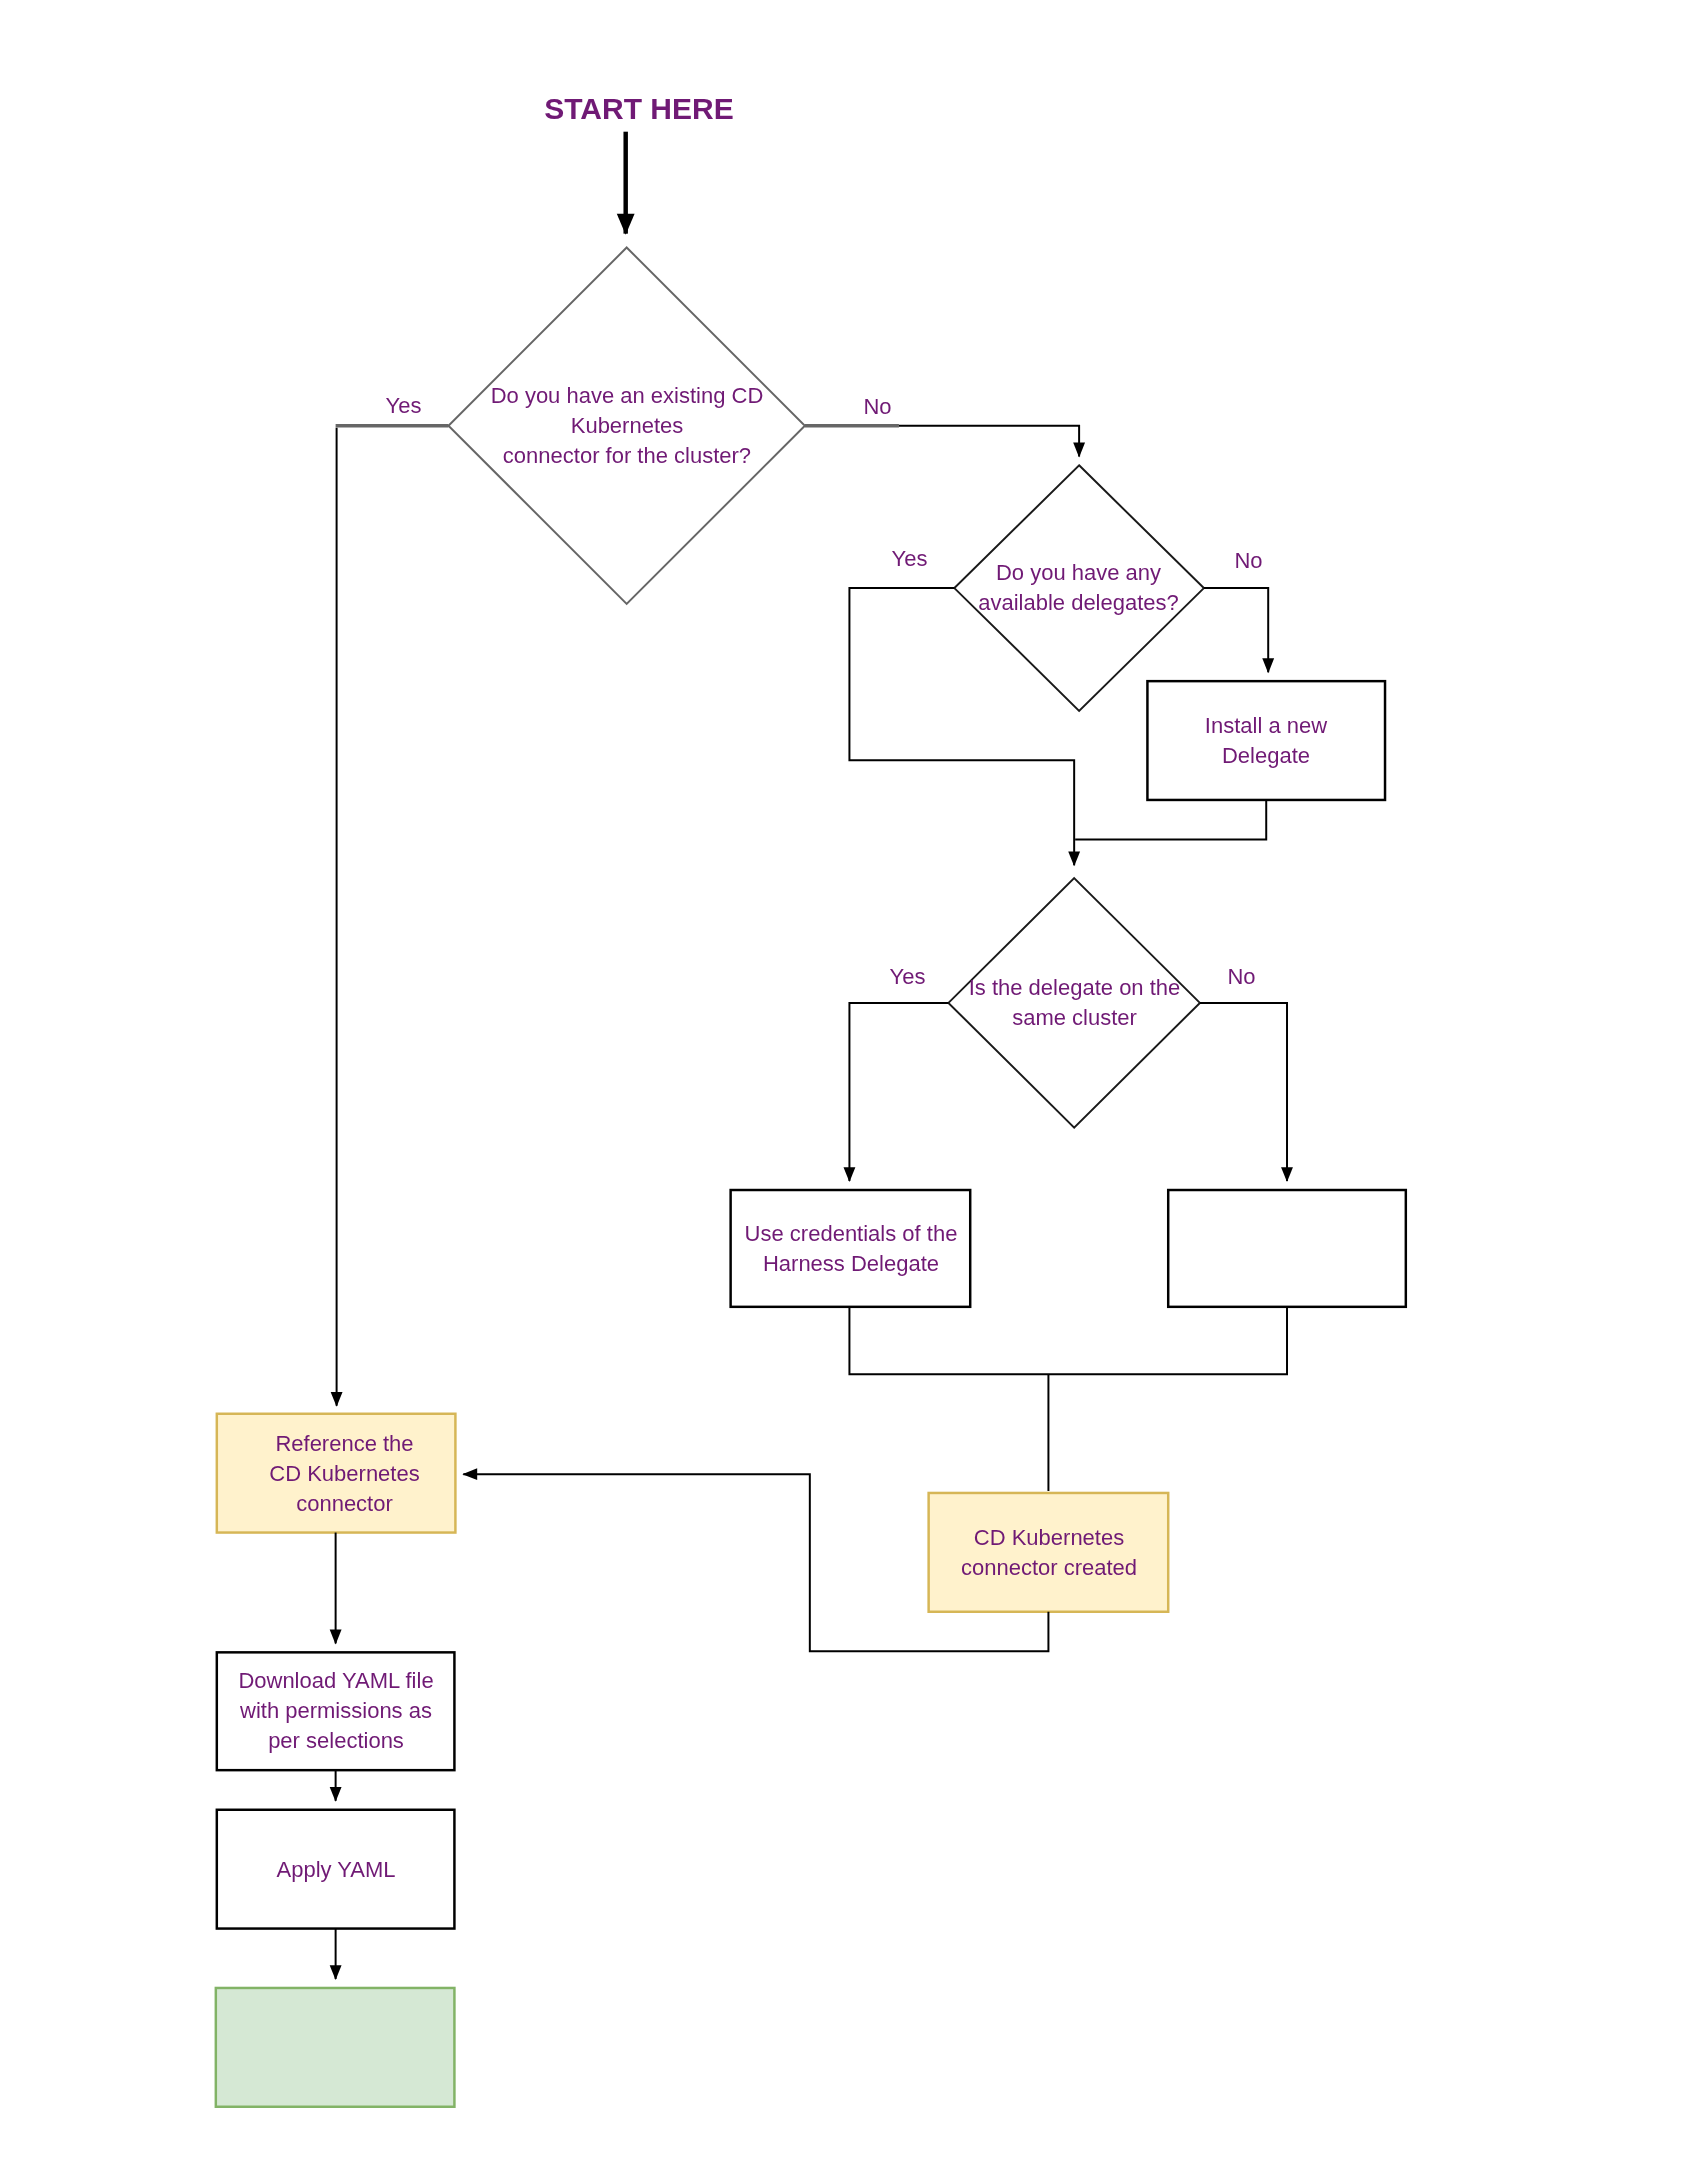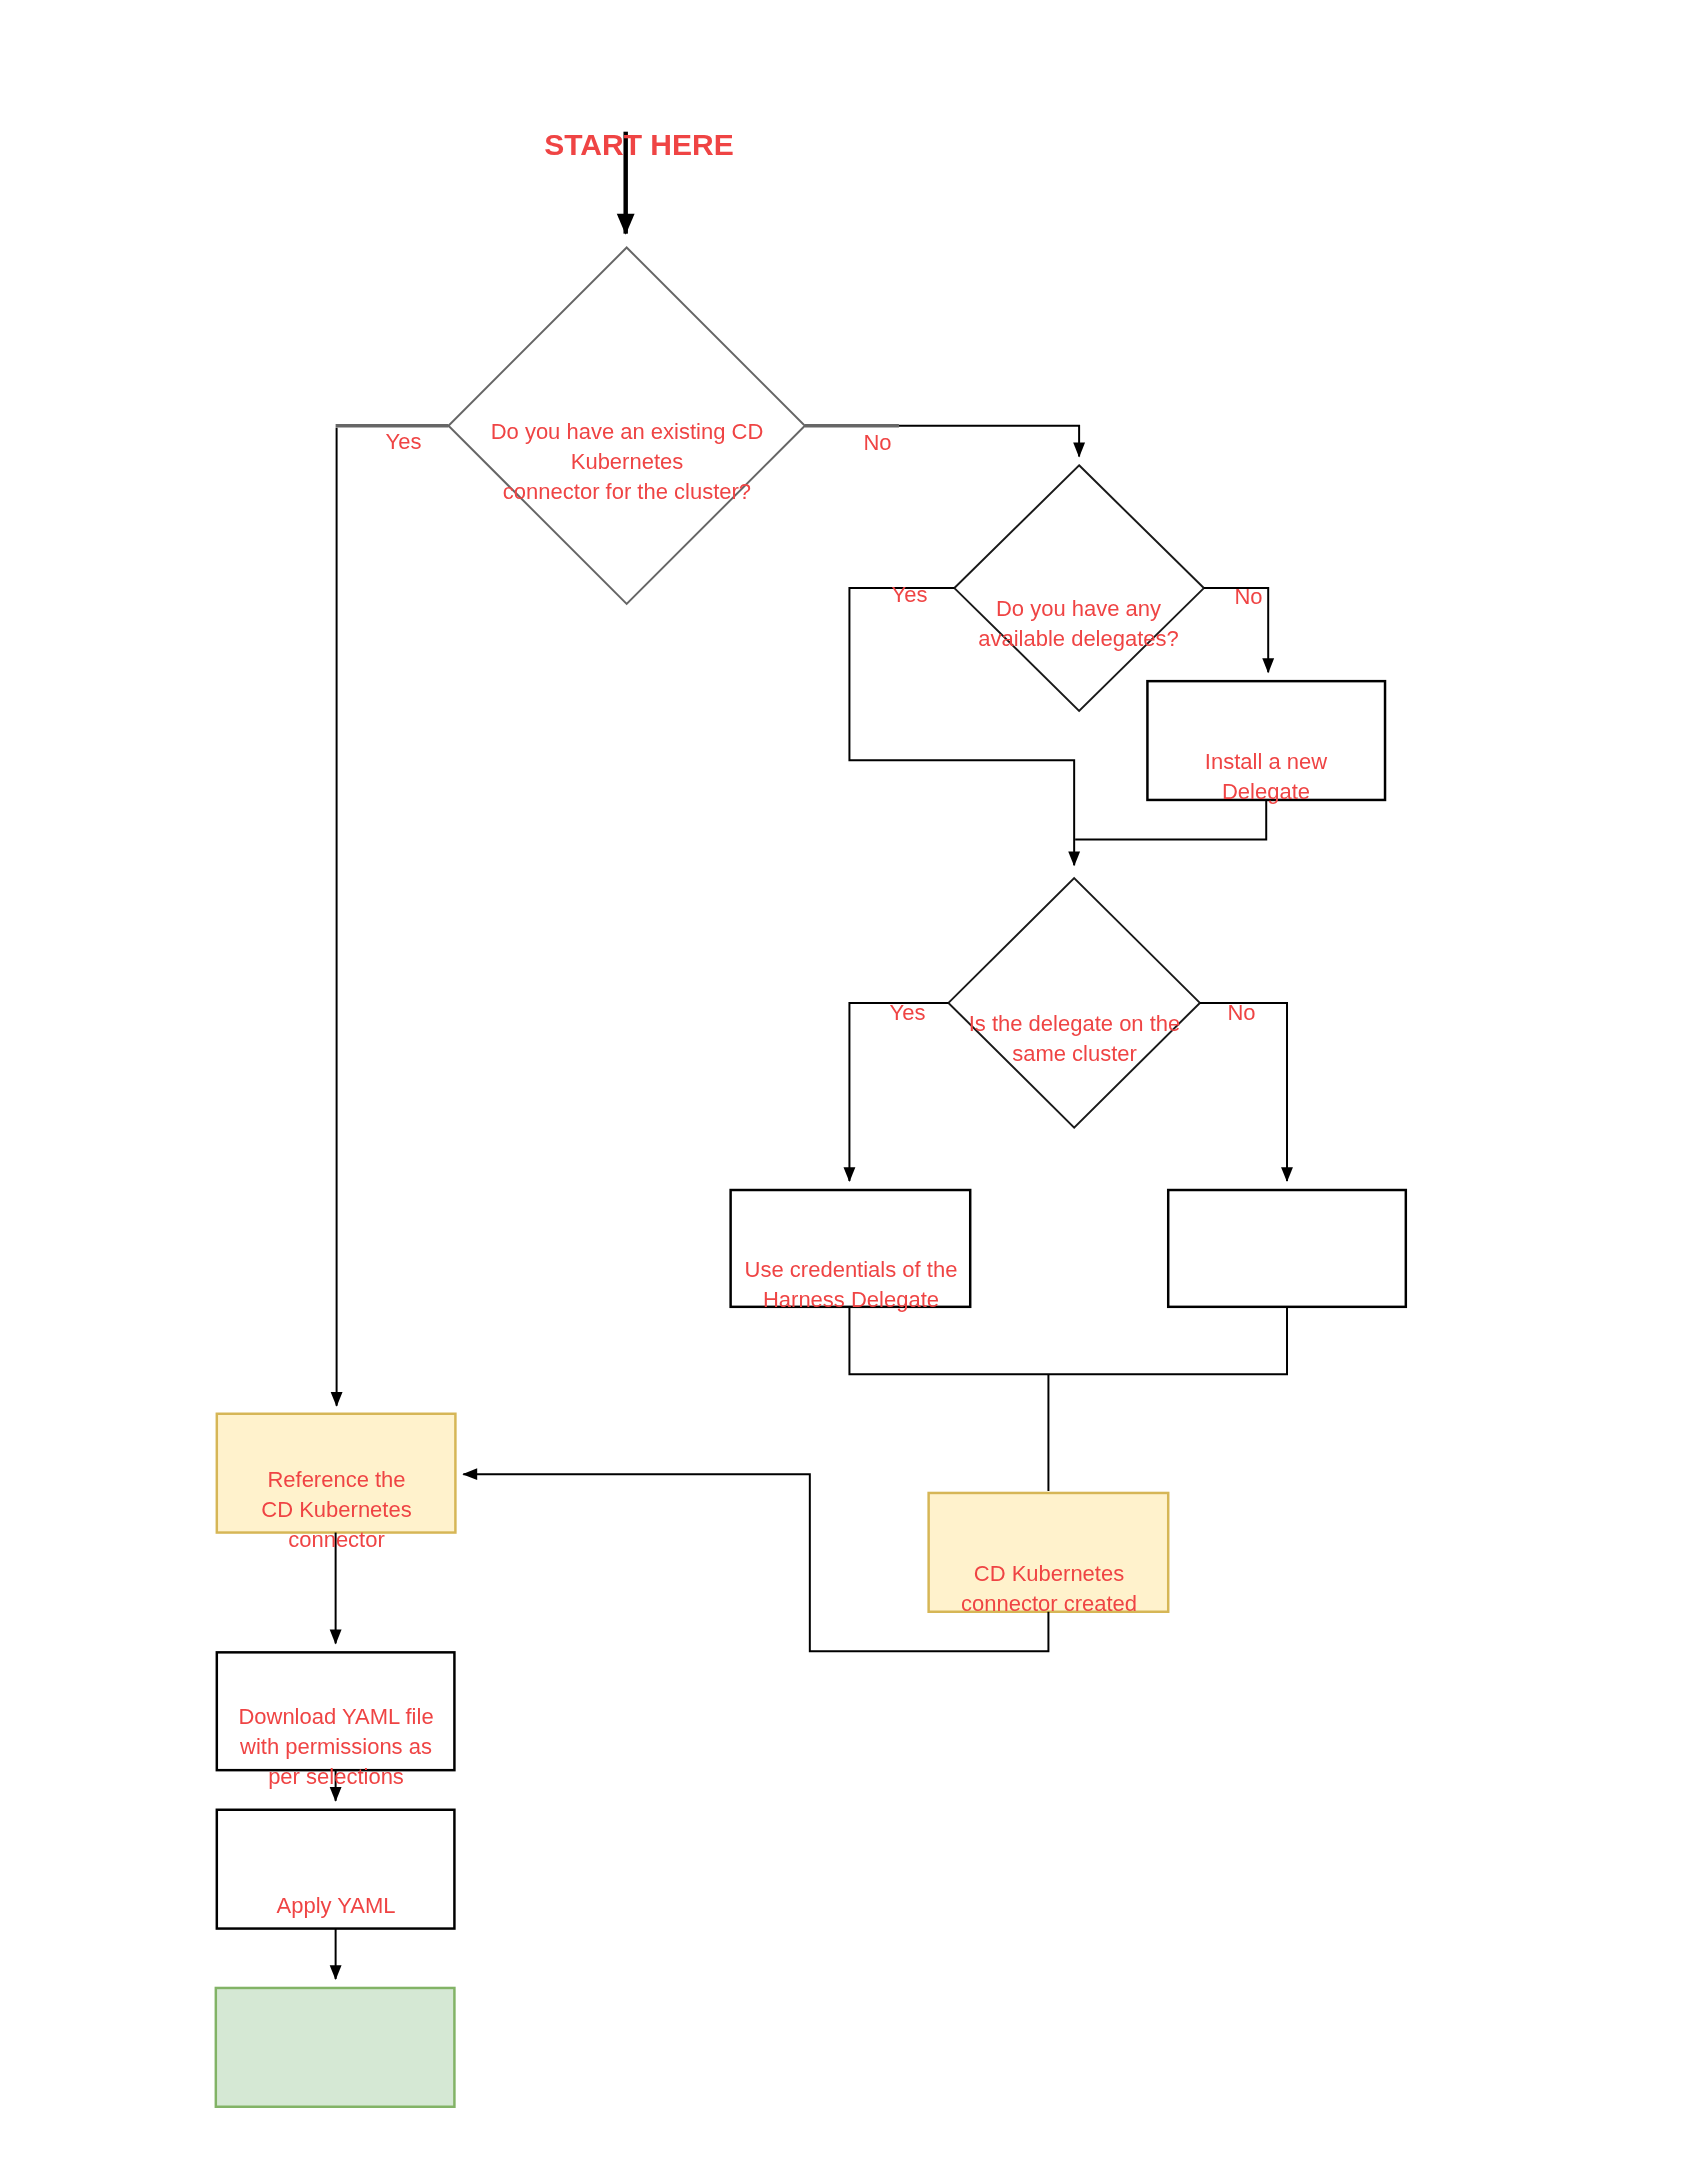--- a/index.html
+++ b/index.html
@@ -23,22 +23,21 @@
   }
   .txt {
     position: absolute;
     display: flex;
     align-items: center;
     justify-content: center;
     text-align: center;
     white-space: pre-line;
     font-size: 22px;
     line-height: 30px;
-    color: #ef4444;
-    margin-top: 36px;
+    color: #701a75;
   }
   .start-title {
     font-size: 30px;
     line-height: 34px;
     font-weight: bold;
     white-space: nowrap;
   }
   .edge-label {
     font-size: 22px;
     line-height: 26px;
@@ -135,21 +134,21 @@
   <div class="txt edge-label" style="left:878px; top:963px; width:59px; height:28px;">Yes</div>
   <div class="txt edge-label" style="left:1212px; top:963px; width:59px; height:28px;">No</div>
 
   <div class="txt" style="left:731px; top:1190px; width:240px; height:117px;">Use credentials of the
 Harness Delegate</div>
 
 
   <div class="txt" style="left:929px; top:1493px; width:240px; height:119px;">CD Kubernetes
 connector created</div>
 
-  <div class="txt" style="left:217px; top:1414px; width:239px; height:119px;">Reference the
+  <div class="txt" style="left:217px; top:1414px; width:239px; height:119px;padding-left:8px;">Reference the
 CD Kubernetes
 connector</div>
 
   <div class="txt" style="left:217px; top:1810px; width:238px; height:119px;">Apply YAML</div>
 
   <div class="txt" style="left:217px; top:1652px; width:238px; height:118px;">Download YAML file
 with permissions as
 per selections</div>
 
 

